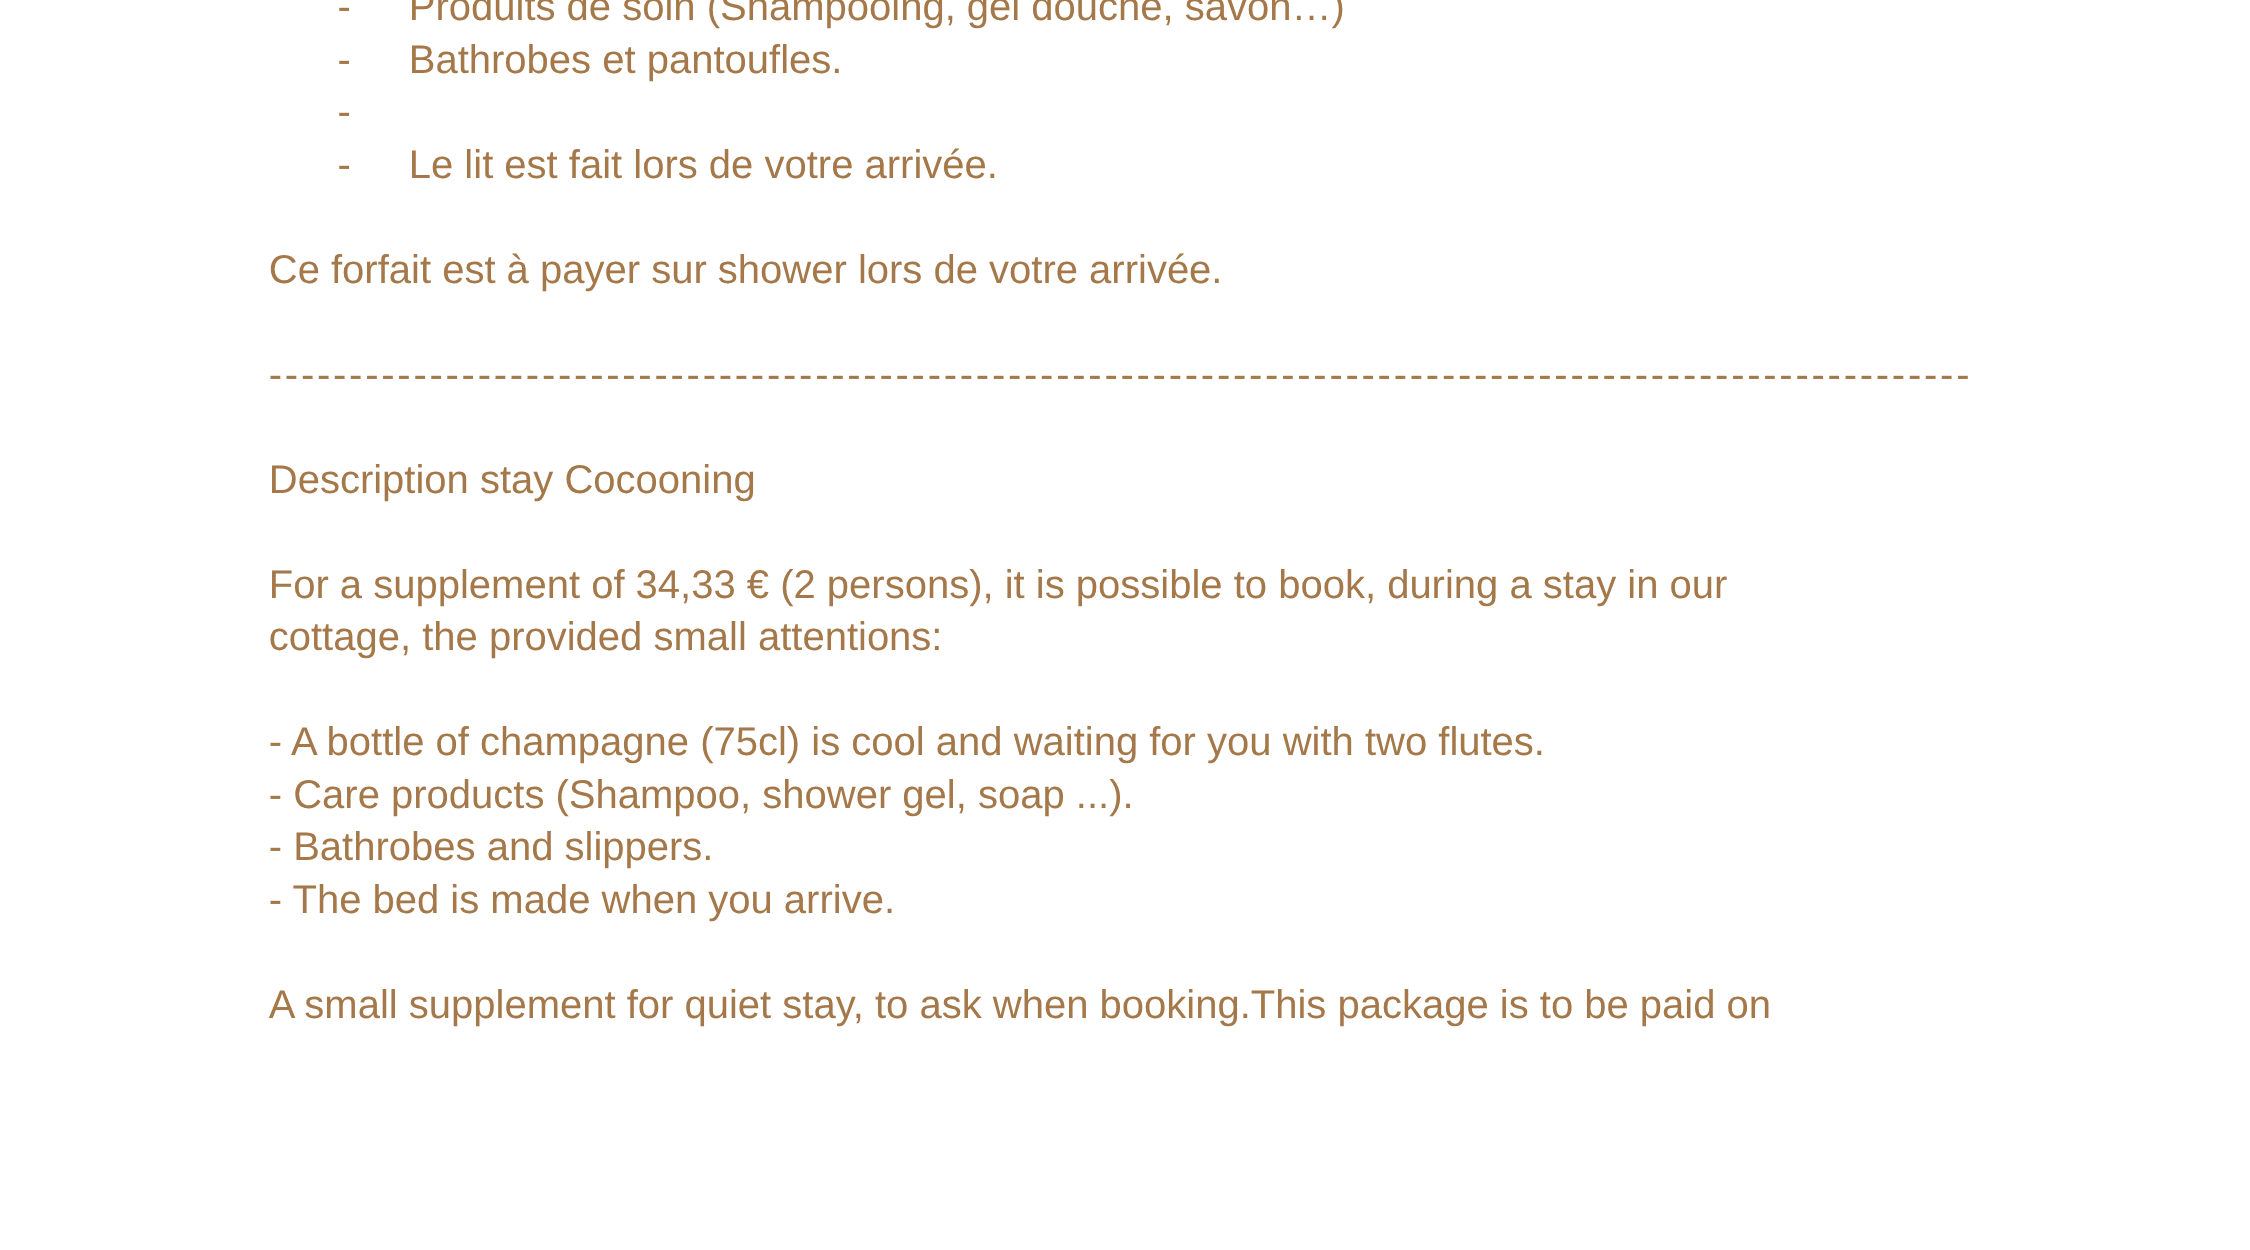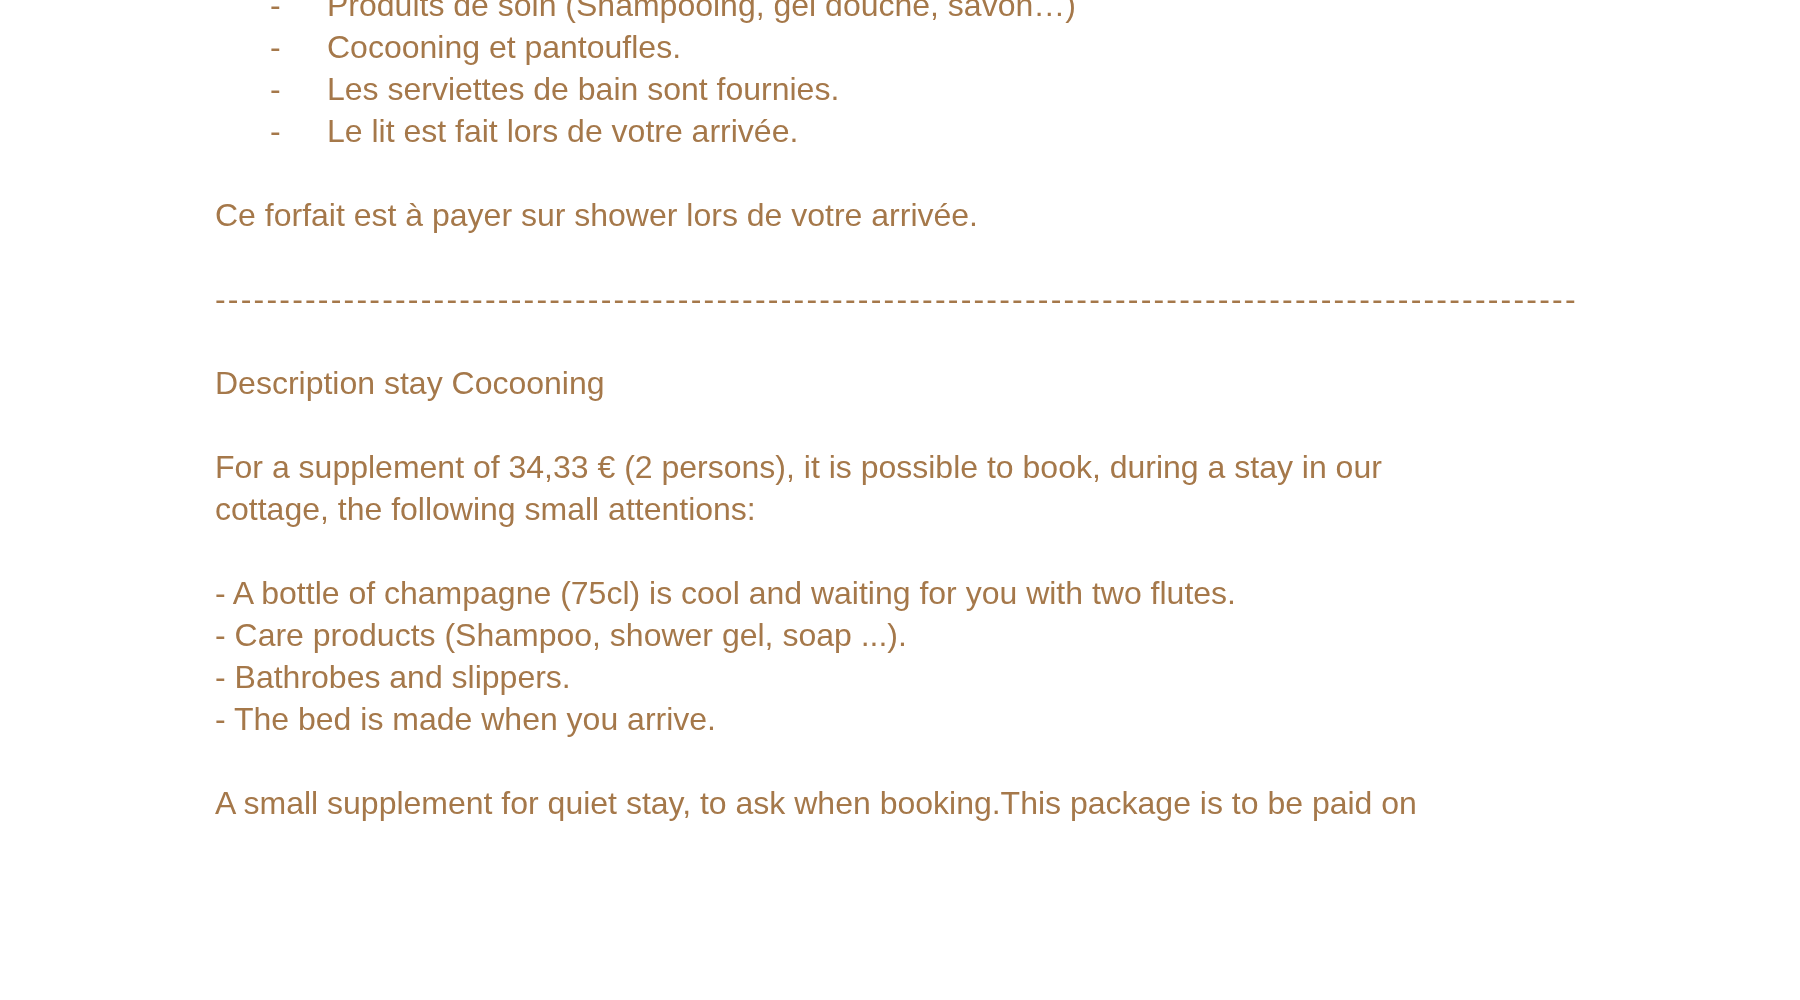--- a/index.html
+++ b/index.html
@@ -45,25 +45,24 @@
 <body>
 
 <div class="doc">
 
   <div class="line fr-bullet">
     <span class="marker">-</span>
     <span>Produits de soin (Shampooing, gel douche, savon…)</span>
   </div>
   <div class="line fr-bullet">
     <span class="marker">-</span>
-    <span>Cocooning et pantoufles.</span>
+    <span>Bathrobes et pantoufles.</span>
   </div>
   <div class="line fr-bullet">
     <span class="marker">-</span>
-    <span>Les serviettes de bain sont fournies.</span>
   </div>
   <div class="line fr-bullet">
     <span class="marker">-</span>
     <span>Le lit est fait lors de votre arrivée.</span>
   </div>
 
   <div class="line"></div>
 
   <div class="line">Ce forfait est à payer sur shower lors de votre arrivée.</div>
 
@@ -71,21 +70,21 @@
 
   <div class="line sep">----------------------------------------------------------------------------------------------------------</div>
 
   <div class="line"></div>
 
   <div class="line">Description stay Cocooning</div>
 
   <div class="line"></div>
 
   <div class="line">For a supplement of 34,33 € (2 persons), it is possible to book, during a stay in our</div>
-  <div class="line">cottage, the following small attentions:</div>
+  <div class="line">cottage, the provided small attentions:</div>
 
   <div class="line"></div>
 
   <div class="line">- A bottle of champagne (75cl) is cool and waiting for you with two flutes.</div>
   <div class="line">- Care products (Shampoo, shower gel, soap ...).</div>
   <div class="line">- Bathrobes and slippers.</div>
   <div class="line">- The bed is made when you arrive.</div>
 
   <div class="line"></div>
 

